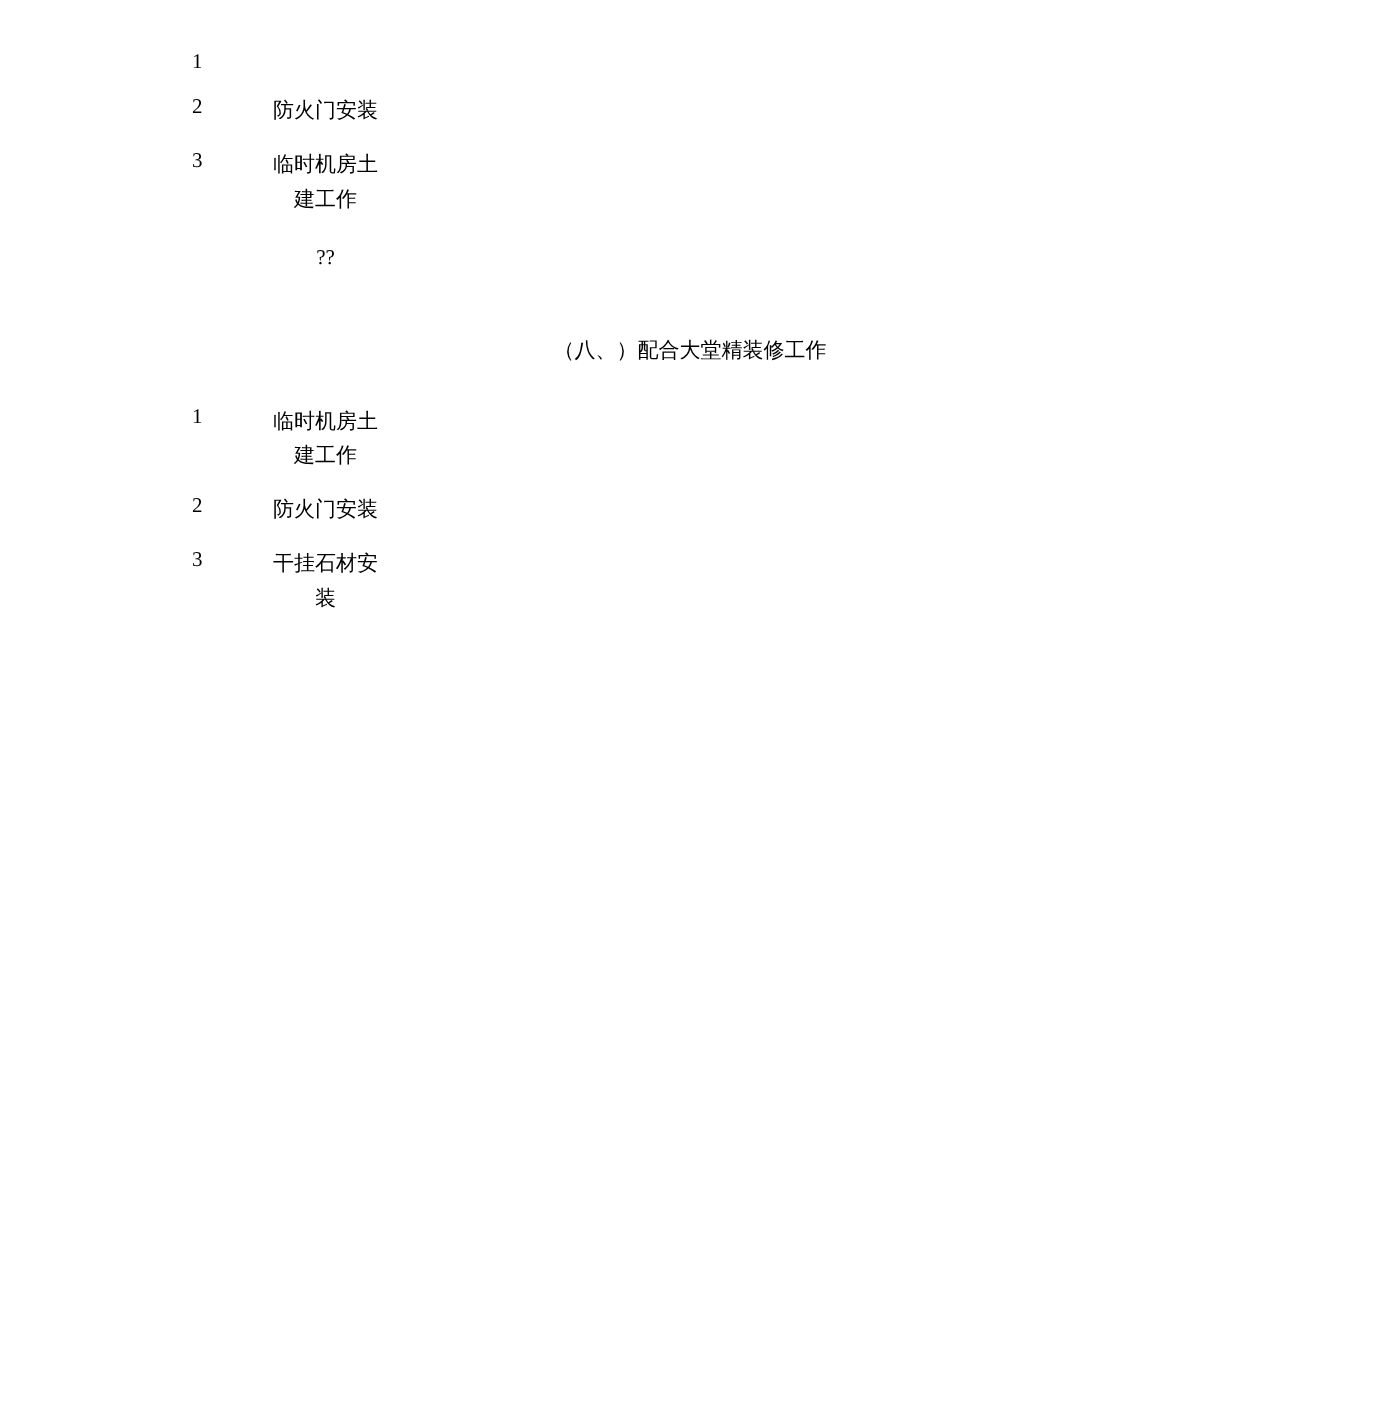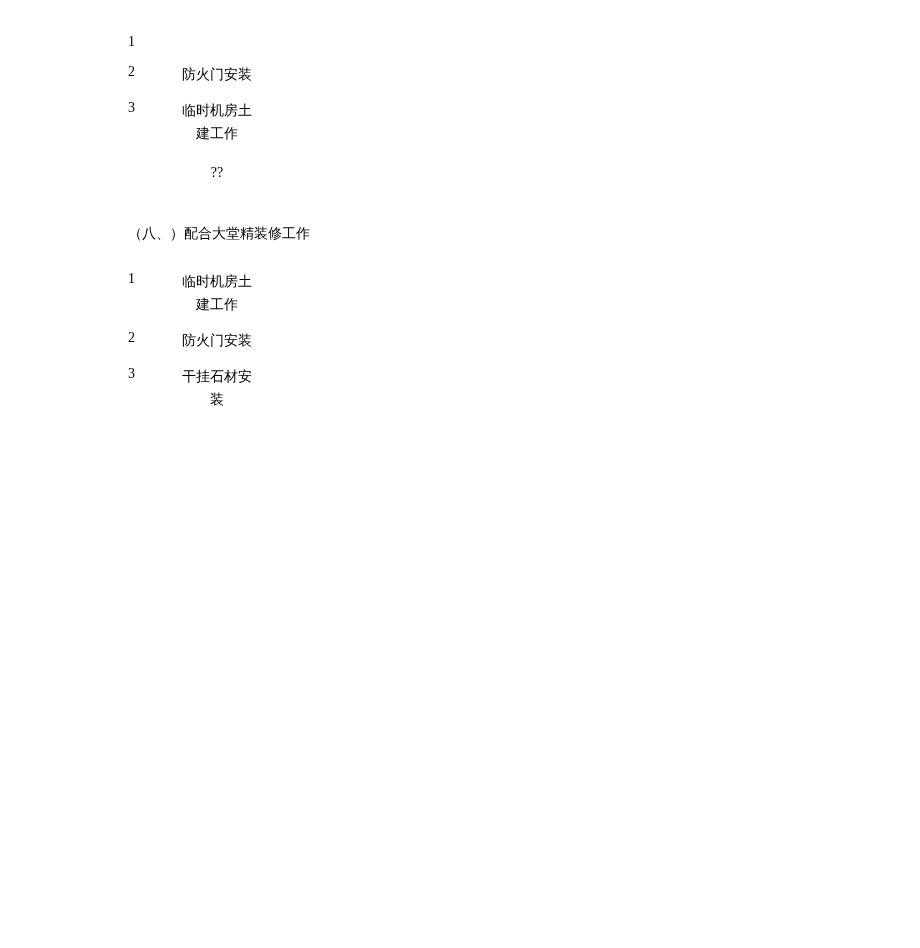--- a/index.html
+++ b/index.html
@@ -42,20 +42,21 @@
       line-height: 1.6;
     }
     .extra-row {
       margin-left: 48px;
       width: 82px;
       text-align: center;
       margin-top: 6px;
       margin-bottom: 14px;
     }
     .section-heading {
+      text-align: center;
       margin-top: 30px;
       margin-bottom: 28px;
       font-size: 14px;
     }
   </style>
 </head>
 <body>
 
 <div class="content">
 

